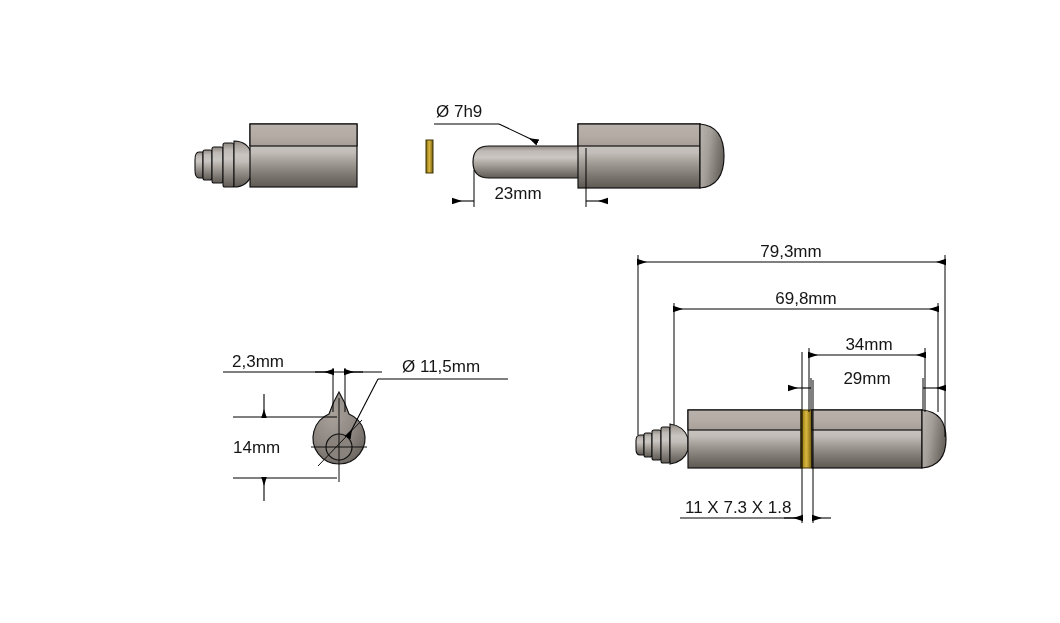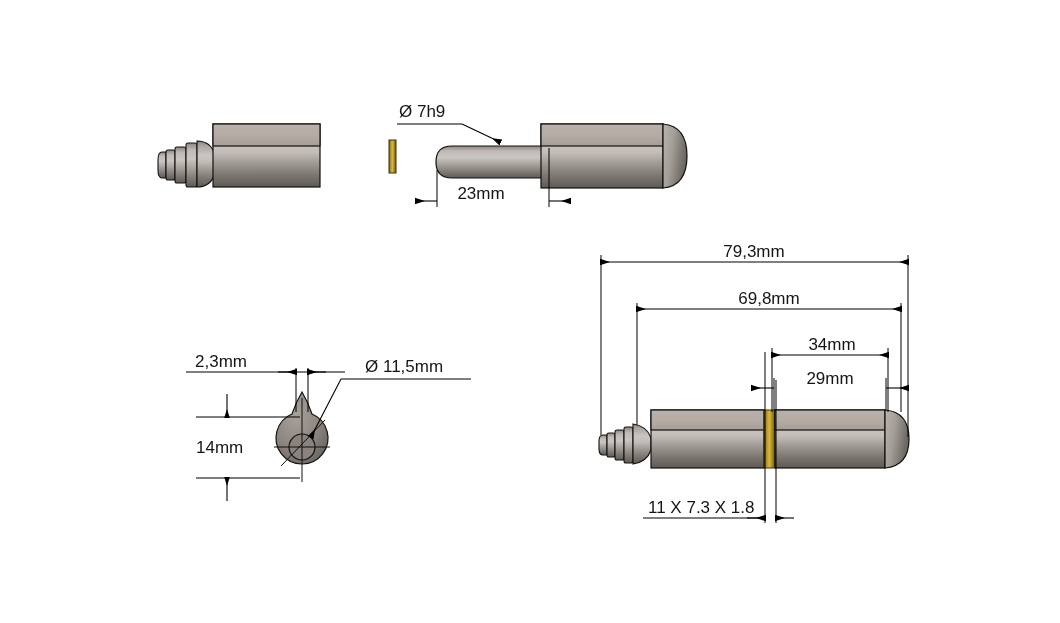--- a/index.html
+++ b/index.html
@@ -1,18 +1,18 @@
 <!DOCTYPE html>
 <html><head>
 <meta charset="utf-8">
 <style>
   html,body{margin:0;padding:0;background:#ffffff;}
   body{width:1060px;height:623px;position:relative;overflow:hidden;
        font-family:"Liberation Sans",sans-serif;color:#141414;}
-  .stage{position:absolute;inset:0;}
+  .stage{position:absolute;inset:0;margin-left:37px;}
   svg{display:block;}
   .dimtext{font-family:"Liberation Sans",sans-serif;font-size:17px;fill:#151515;}
 </style>
 </head>
 <body>
 
 <div class="stage">
 <svg width="1060" height="623" viewBox="0 0 1060 623" xmlns="http://www.w3.org/2000/svg">
 
   <defs>

